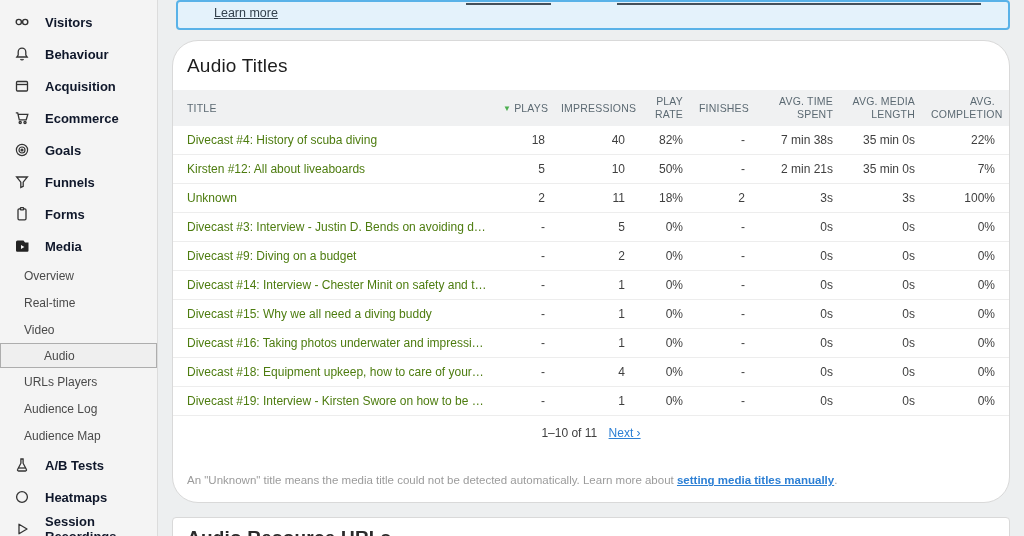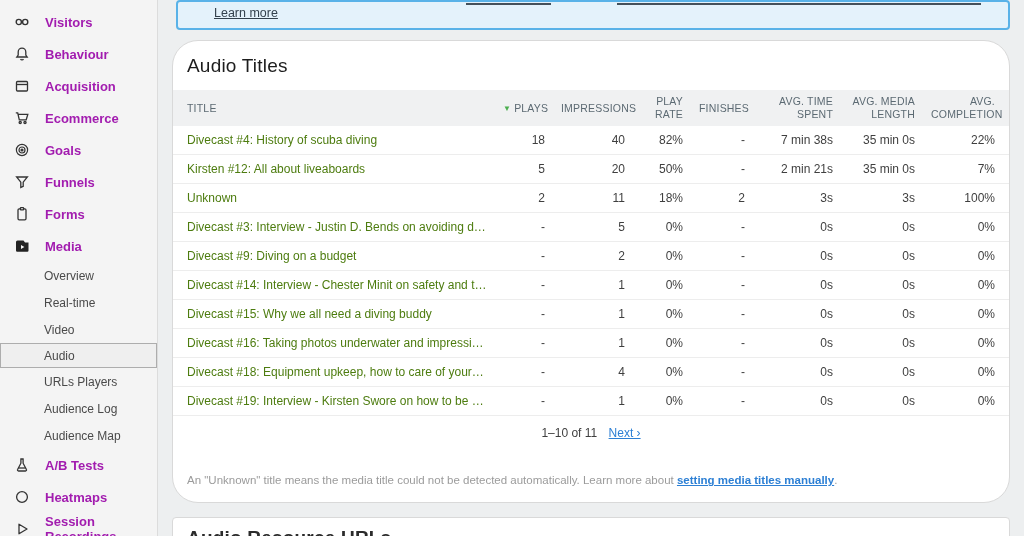--- a/index.html
+++ b/index.html
@@ -8,22 +8,22 @@
     font-family:"Liberation Sans","DejaVu Sans",sans-serif;
     background:#edeff0; color:#3f3f3f; font-size:12px;
   }
   
   .sidebar {
     position:fixed; left:0; top:0; width:158px; height:536px;
     background:#f4f4f4; border-right:1px solid #dcdcdc; padding-top:6px;
   }
   .nav { list-style:none; }
   .nav li { display:flex; align-items:center; cursor:pointer; }
-  .nav li.top { height:32px; padding-left:14px; font-size:13px; font-weight:bold; color:#a21caf; }
-  .nav li.sub { height:27px; padding-left:44px; font-size:12px; color:#4a4a4a; font-weight:normal; }
+  .nav li.top { height:32px; padding-left:14px; font-size:13px; font-weight:bold; color:#0f172a; }
+  .nav li.sub { height:27px; padding-left:24px; font-size:12px; color:#4a4a4a; font-weight:normal; }
   .nav li.active {
     border:1px solid #adadad; background:#efefef;
     padding-left:43px; height:25px;
   }
   .nav .icn { width:16px; height:16px; margin-right:15px; flex:0 0 16px; display:inline-block; }
   .nav .icn svg { width:16px; height:16px; display:block; }
   
   .main { margin-left:159px; padding:0 14px 0 13px; }
   .notice {
     position:relative; height:30px; overflow:hidden; margin-left:4px;
@@ -259,21 +259,21 @@
             <td>82%</td>
             <td>-</td>
             <td>7 min 38s</td>
             <td>35 min 0s</td>
             <td class="last">22%</td>
           </tr>
 
           <tr>
             <td class="c-title">Kirsten #12: All about liveaboards</td>
             <td>5</td>
-            <td>20</td>
+            <td>10</td>
             <td>50%</td>
             <td>-</td>
             <td>2 min 21s</td>
             <td>35 min 0s</td>
             <td class="last">7%</td>
           </tr>
 
           <tr>
             <td class="c-title">Unknown</td>
             <td>2</td>

